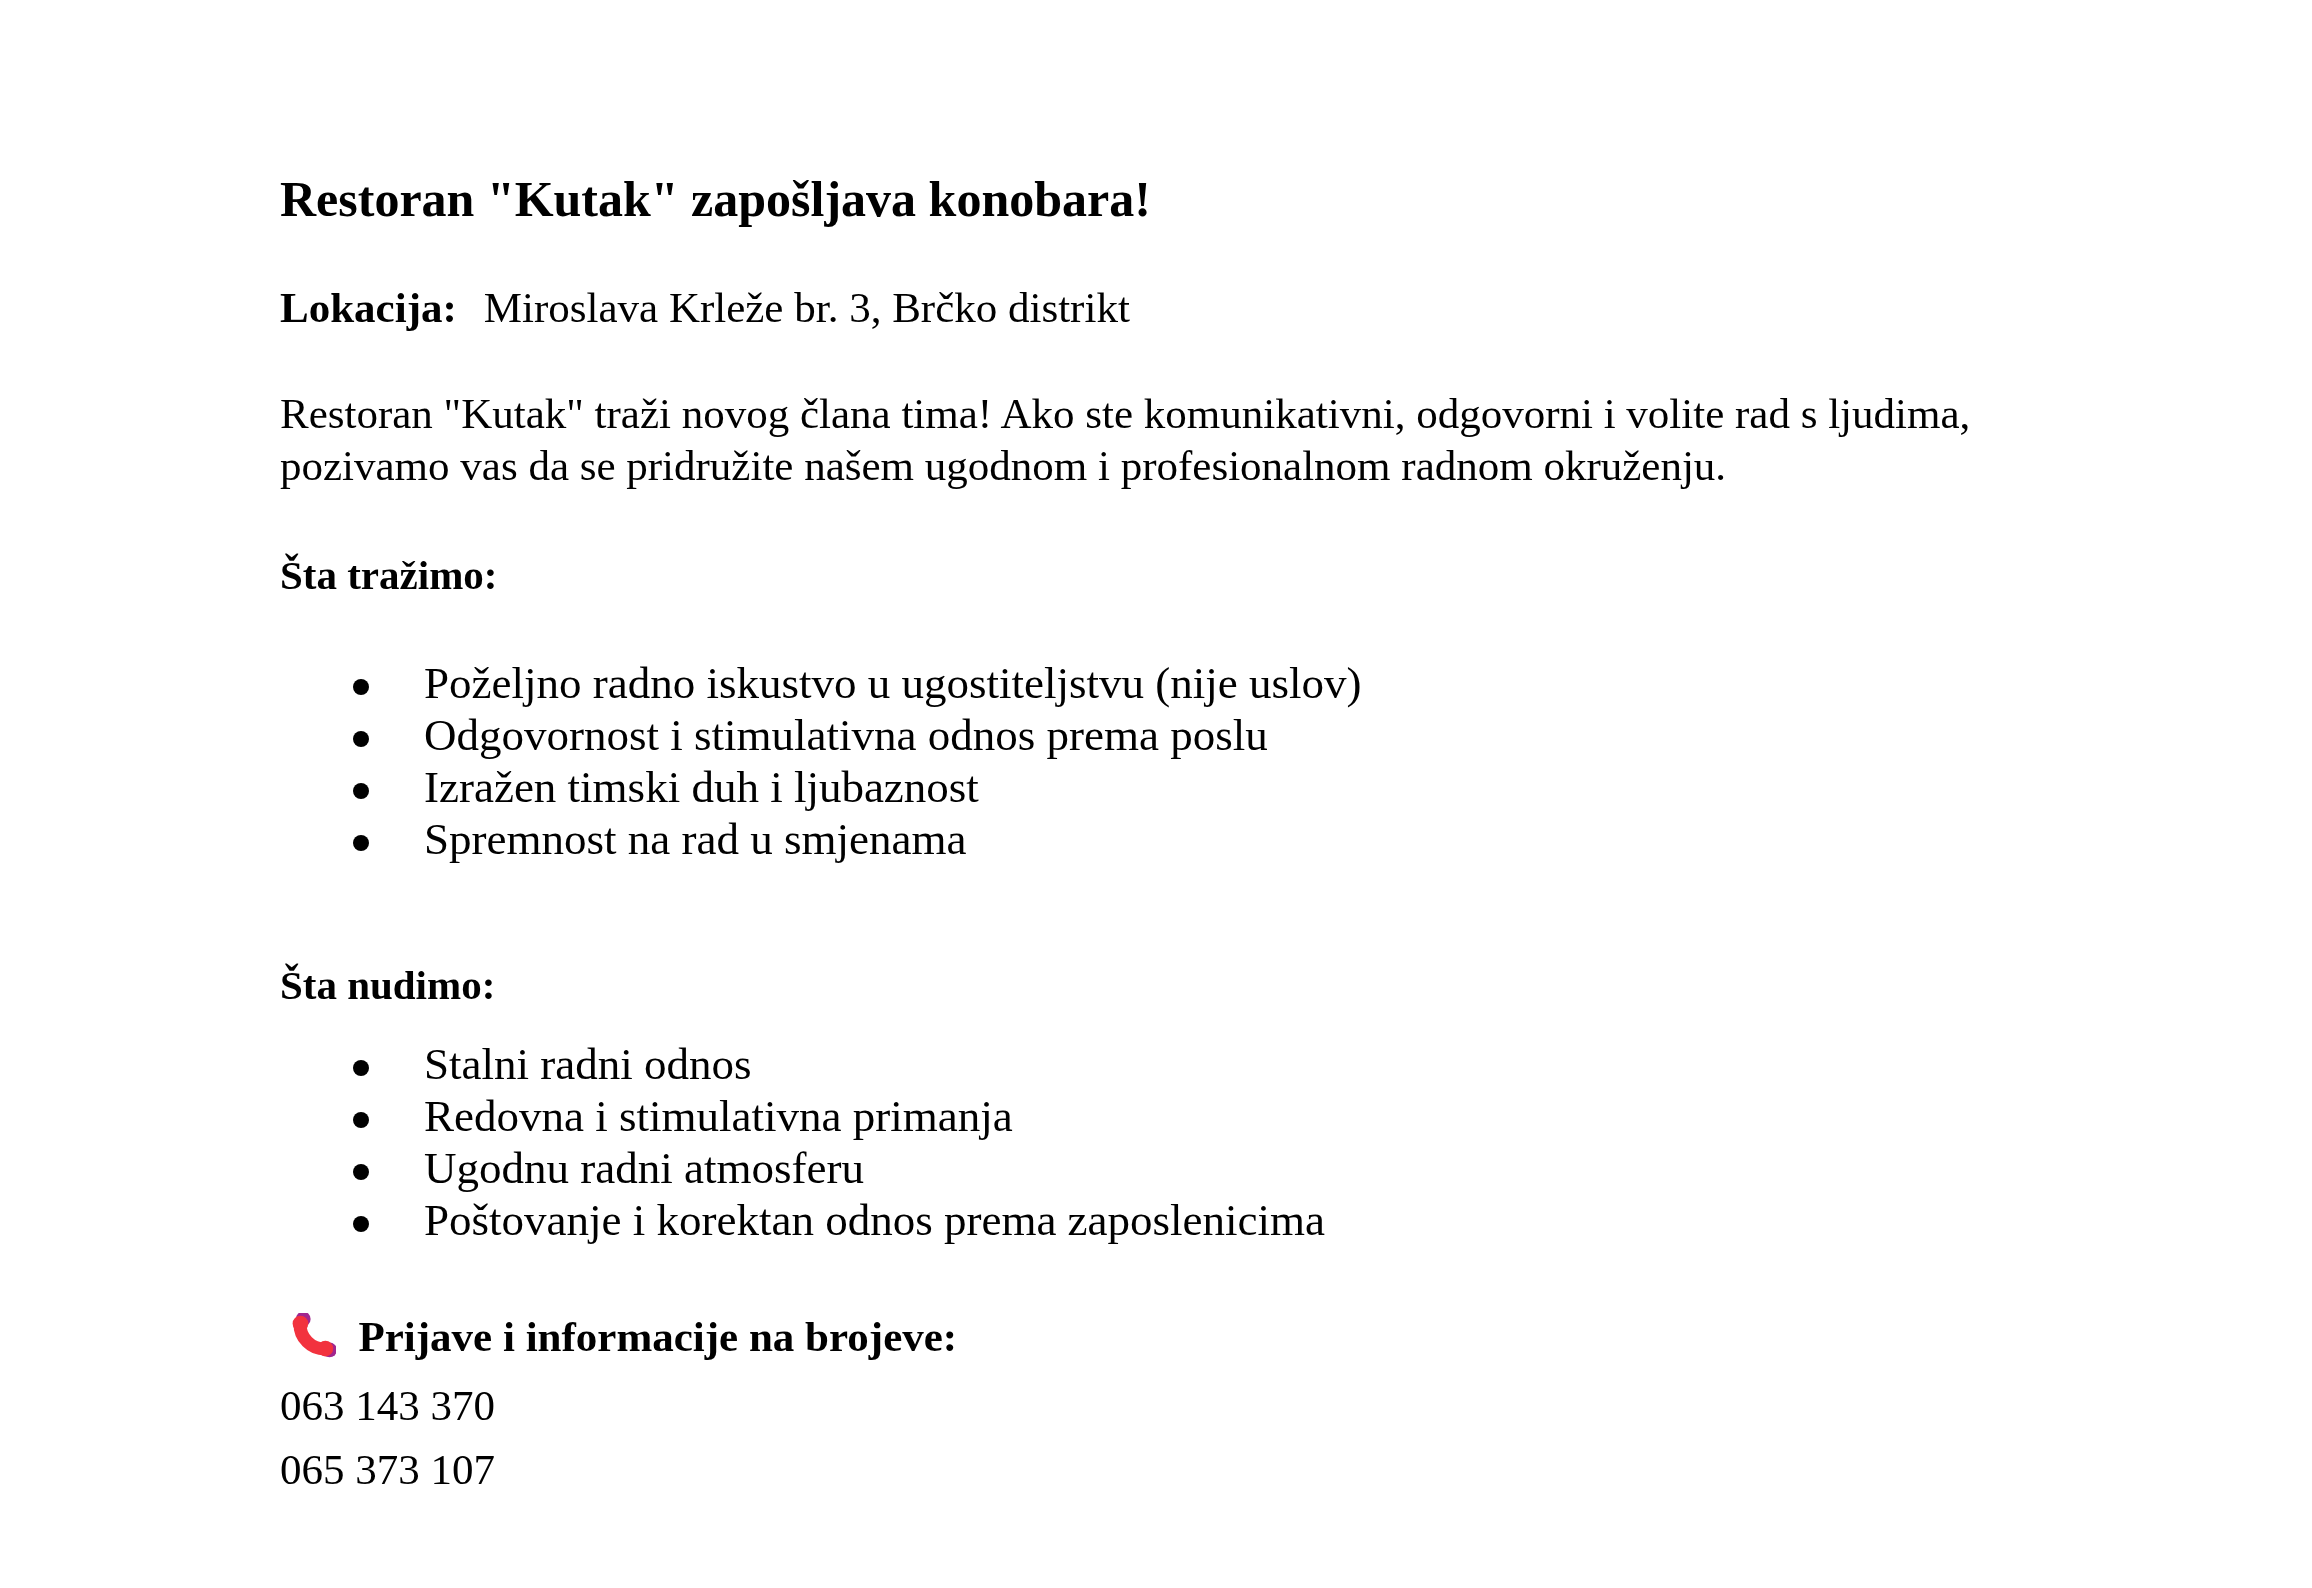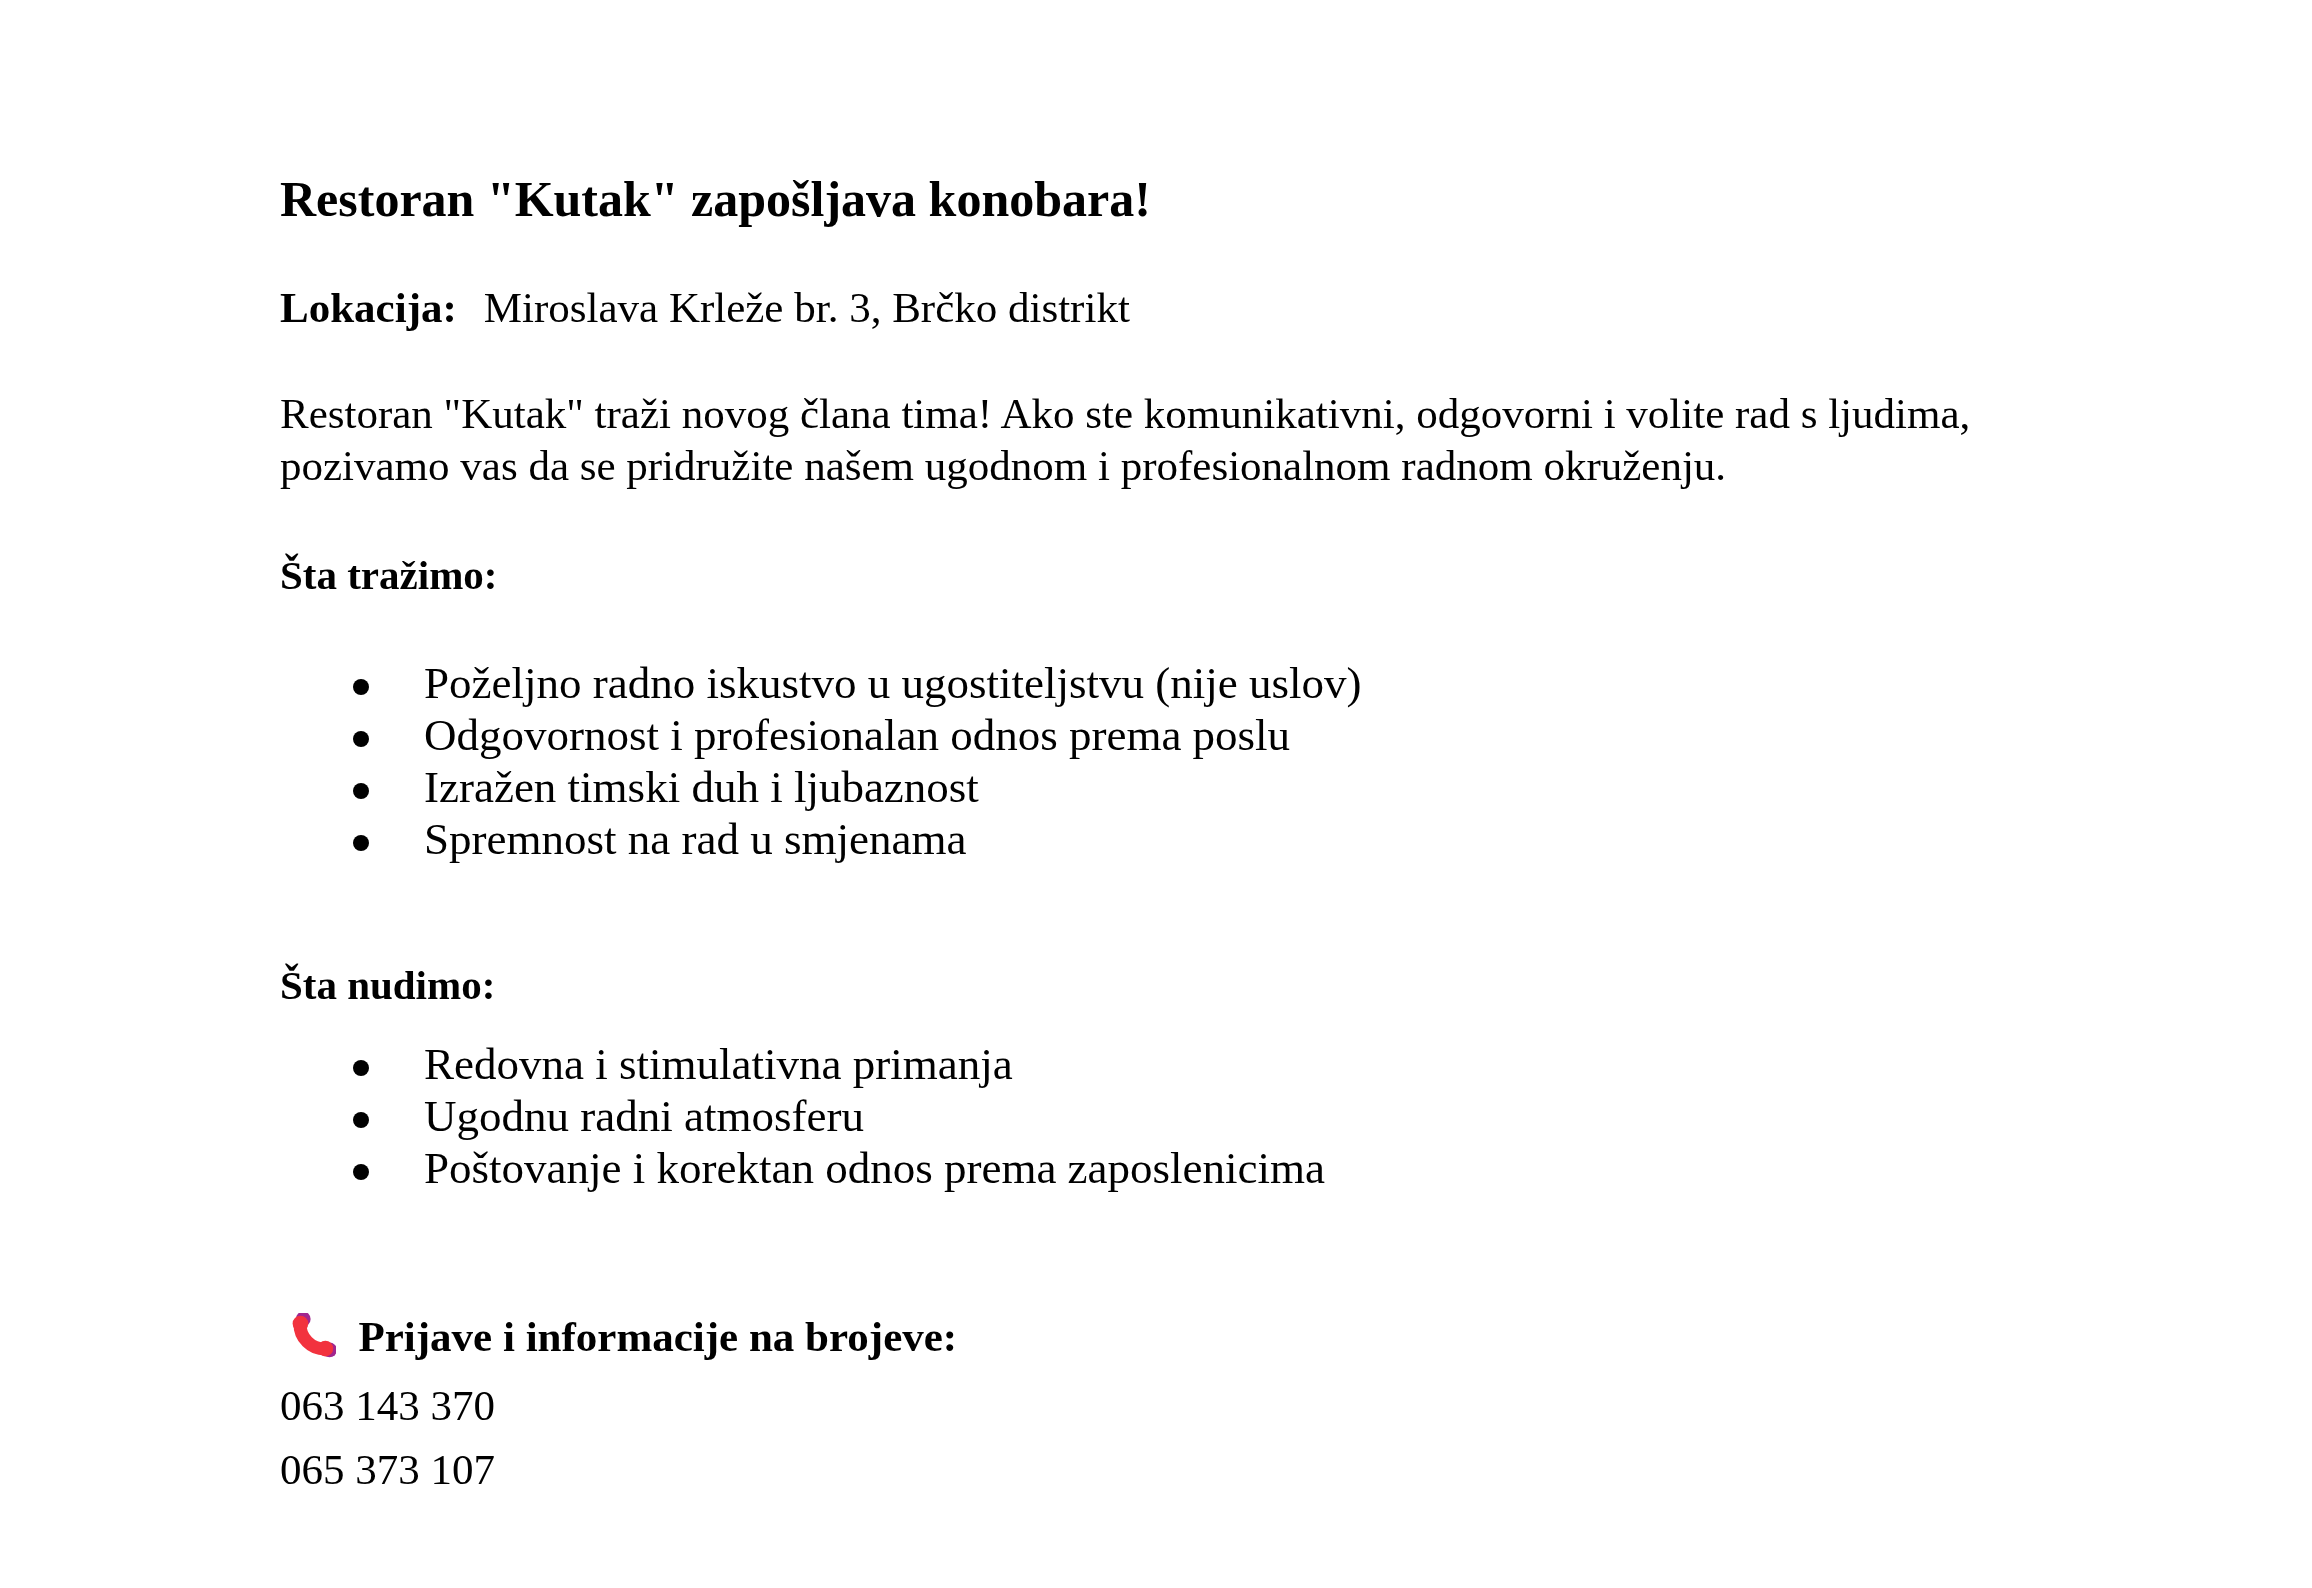--- a/index.html
+++ b/index.html
@@ -114,28 +114,29 @@
   <div class="abs location-line">
     <span class="label">Lokacija:</span><span>Miroslava Krleže br. 3, Brčko distrikt</span>
   </div>
 
   <p class="abs intro-par">Restoran "Kutak" traži novog člana tima! Ako ste komunikativni, odgovorni i volite rad s ljudima, pozivamo vas da se pridružite našem ugodnom i profesionalnom radnom okruženju.</p>
 
   <h2 class="abs section-heading heading-1">Šta tražimo:</h2>
 
   <ul class="abs bullets bullets-1">
     <li>Poželjno radno iskustvo u ugostiteljstvu (nije uslov)</li>
-    <li>Odgovornost i profesionalan odnos prema poslu</li>
+    <li>Odgovornost i stimulativna odnos prema poslu</li>
     <li>Izražen timski duh i ljubaznost</li>
     <li>Spremnost na rad u smjenama</li>
   </ul>
 
   <h2 class="abs section-heading heading-2">Šta nudimo:</h2>
 
   <ul class="abs bullets bullets-2">
+    <li>Stalni radni odnos</li>
     <li>Redovna i stimulativna primanja</li>
     <li>Ugodnu radni atmosferu</li>
     <li>Poštovanje i korektan odnos prema zaposlenicima</li>
   </ul>
 
   <div class="abs contact-row">
     <svg class="phone-icon" viewBox="0 0 52 52" aria-hidden="true">
 
       <circle cx="16.5" cy="6.5" r="8" fill="#a1268e"></circle>
       <circle cx="45" cy="40" r="8" fill="#a1268e"></circle>

